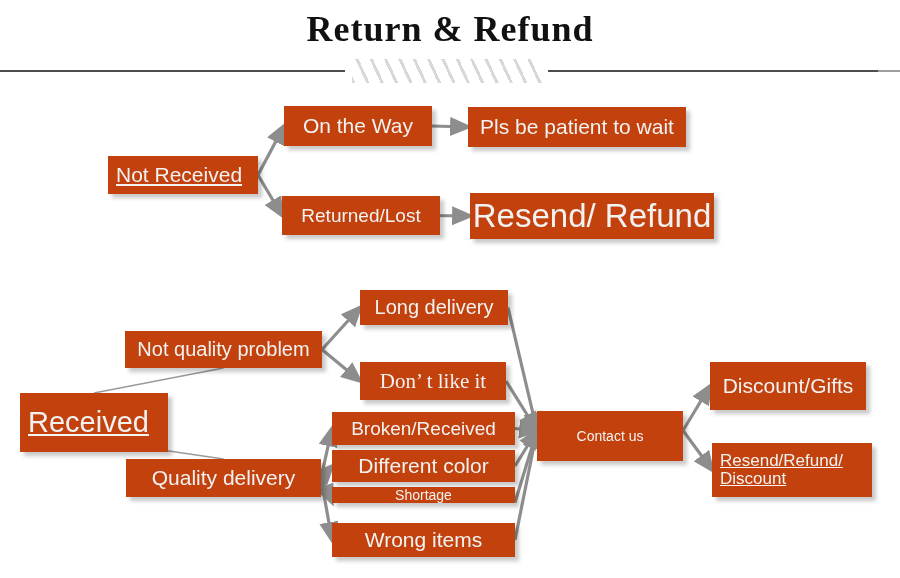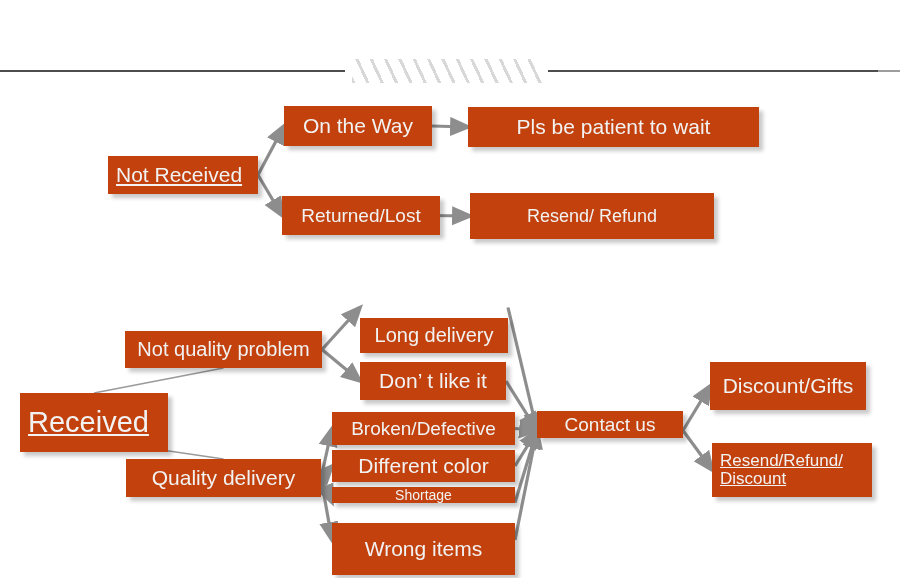--- a/index.html
+++ b/index.html
@@ -68,20 +68,21 @@
     pointer-events:none;
   }
   .arrow-line{stroke:#8d8d8d;stroke-width:3.2;fill:none;}
   .plain-line{stroke:#9a9a9a;stroke-width:1.6;fill:none;}
 </style>
 </head>
 <body>
 
 <div id="stage">
 
+  <div class="title">Return &amp; Refund</div>
   <div class="rule left"></div>
   <div class="hatch"></div>
   <div class="rule right"></div>
 
   <svg class="links" viewBox="0 0 900 578">
     <defs>
       <marker id="ah" markerWidth="7" markerHeight="7" refX="5.6" refY="3" orient="auto">
         <path d="M0,0 L7,3 L0,6 z" fill="#8d8d8d"></path>
       </marker>
     </defs>
@@ -105,31 +106,31 @@
         <path d="M515,502.5 L537,430.5" class="arrow-line" marker-end="url(#ah)"></path>
         <path d="M515,540 L537,430.5" class="arrow-line" marker-end="url(#ah)"></path>
         <path d="M683,430.5 L710,386" class="arrow-line" marker-end="url(#ah)"></path>
         <path d="M683,430.5 L712,470" class="arrow-line" marker-end="url(#ah)"></path>
       </g>
   </svg>
 
   <div id="node-layer">
       <div class="node lead" style="left: 108px; top: 156px; width: 150px; height: 38px; font-size: 21px;">Not Received</div>
       <div class="node" style="left: 284px; top: 106px; width: 148px; height: 40px; font-size: 21px;">On the Way</div>
-      <div class="node" style="left: 468px; top: 107px; width: 291px; height: 40px; font-size: 21px;">Pls be patient to wait</div>
+      <div class="node" style="left: 468px; top: 107px; width: 218px; height: 40px; font-size: 21px;">Pls be patient to wait</div>
       <div class="node" style="left: 282px; top: 196px; width: 158px; height: 39px; font-size: 19px;">Returned/Lost</div>
-      <div class="node" style="left: 470px; top: 193px; width: 244px; height: 46px; font-size: 18px;">Resend/ Refund</div>
+      <div class="node" style="left: 470px; top: 193px; width: 244px; height: 46px; font-size: 33px;">Resend/ Refund</div>
       <div class="node lead" style="left: 20px; top: 393px; width: 148px; height: 59px; font-size: 29px;">Received</div>
       <div class="node" style="left: 125px; top: 331px; width: 197px; height: 37px; font-size: 20px;">Not quality problem</div>
       <div class="node" style="left: 126px; top: 459px; width: 195px; height: 38px; font-size: 21px;">Quality delivery</div>
-      <div class="node" style="left: 360px; top: 290px; width: 148px; height: 35px; font-size: 20px; margin-top: 28px;">Long delivery</div>
-      <div class="node" style="left: 360px; top: 362px; width: 146px; height: 38px; font-size: 21px;">Don’ t like it</div>
-      <div class="node" style="left: 332px; top: 412px; width: 183px; height: 33px; font-size: 19px;">Broken/Defective</div>
+      <div class="node" style="left: 360px; top: 290px; width: 148px; height: 35px; font-size: 20px;">Long delivery</div>
+      <div class="node" style="left: 360px; top: 362px; width: 146px; height: 38px; font-size: 21px; font-family: Liberation Serif, serif;">Don’ t like it</div>
+      <div class="node" style="left: 332px; top: 412px; width: 183px; height: 33px; font-size: 19px;">Broken/Received</div>
       <div class="node" style="left: 332px; top: 450px; width: 183px; height: 32px; font-size: 21px;">Different color</div>
       <div class="node" style="left: 332px; top: 487px; width: 183px; height: 16px; font-size: 14px;">Shortage</div>
-      <div class="node" style="left: 332px; top: 523px; width: 183px; height: 52px; font-size: 21px;">Wrong items</div>
-      <div class="node" style="left: 537px; top: 411px; width: 146px; height: 27px; font-size: 19px;">Contact us</div>
+      <div class="node" style="left: 332px; top: 523px; width: 183px; height: 34px; font-size: 21px;">Wrong items</div>
+      <div class="node" style="left: 537px; top: 411px; width: 146px; height: 50px; font-size: 14px;">Contact us</div>
       <div class="node" style="left: 710px; top: 362px; width: 156px; height: 48px; font-size: 21px;">Discount/Gifts</div>
       <div class="node lead" style="left: 712px; top: 443px; width: 160px; height: 54px; font-size: 17px;">Resend/Refund/
 Discount</div>
     </div>
 
 </div>
 
 </body></html>

